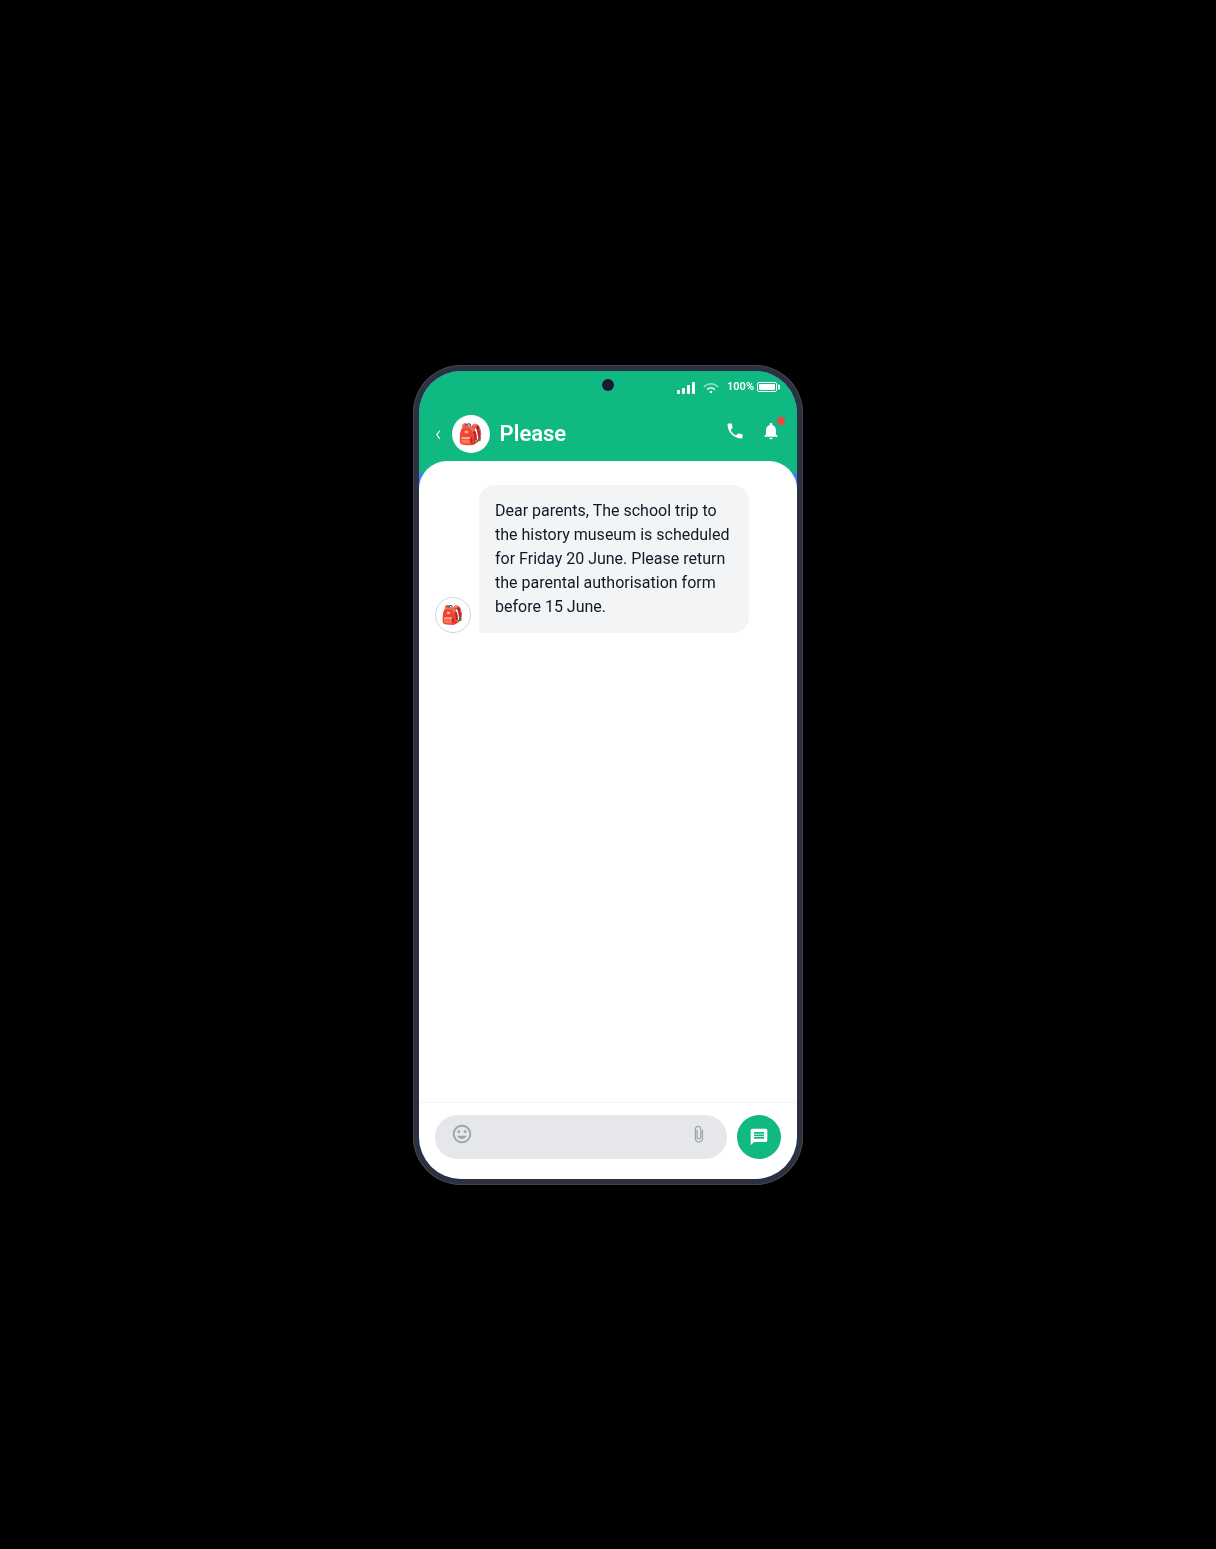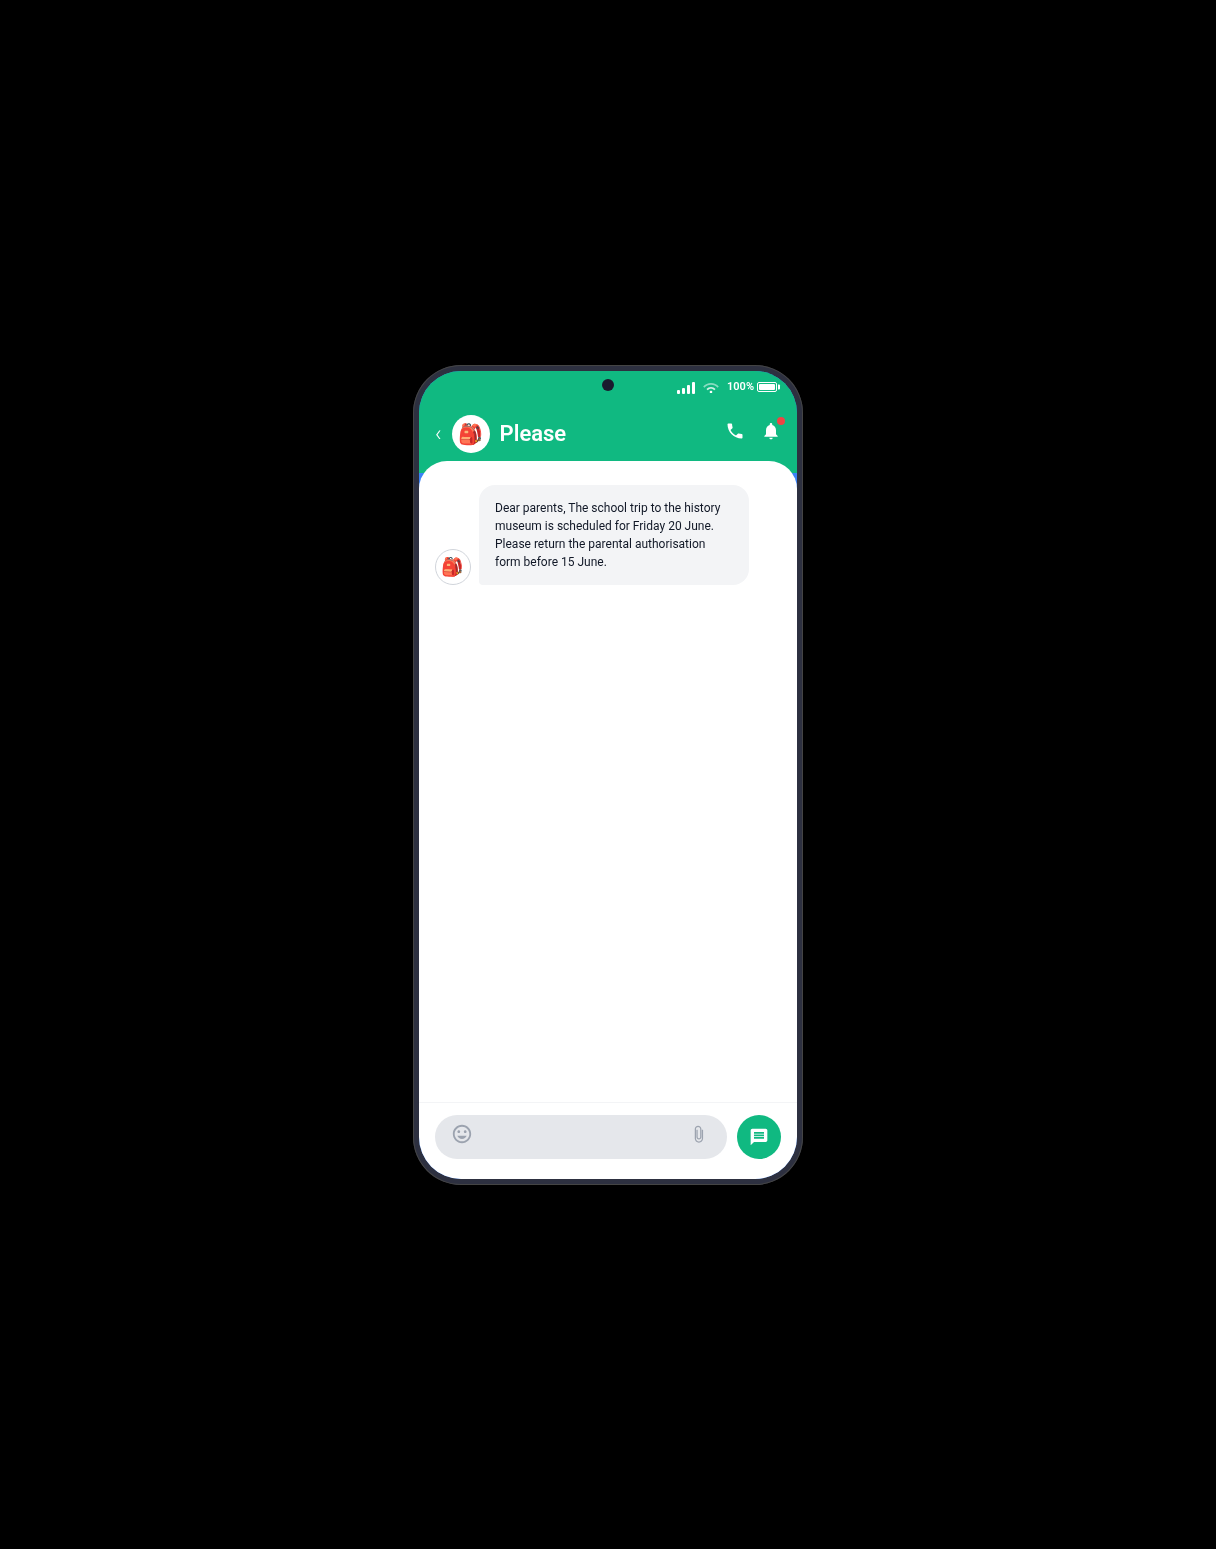--- a/index.html
+++ b/index.html
@@ -205,21 +205,21 @@
       font-size: 18px;
       flex-shrink: 0;
       align-self: flex-end;
     }
 
     .message-bubble {
       background: #f3f4f6;
       border-radius: 16px 16px 16px 4px;
       padding: 14px 16px;
       max-width: 270px;
-      font-size: 12px;
+      font-size: 16px;
       line-height: 1.5;
       color: #111827;
     }
 
     
     .input-bar {
       background: #fff;
       padding: 12px 16px 20px 16px;
       display: flex;
       align-items: center;

